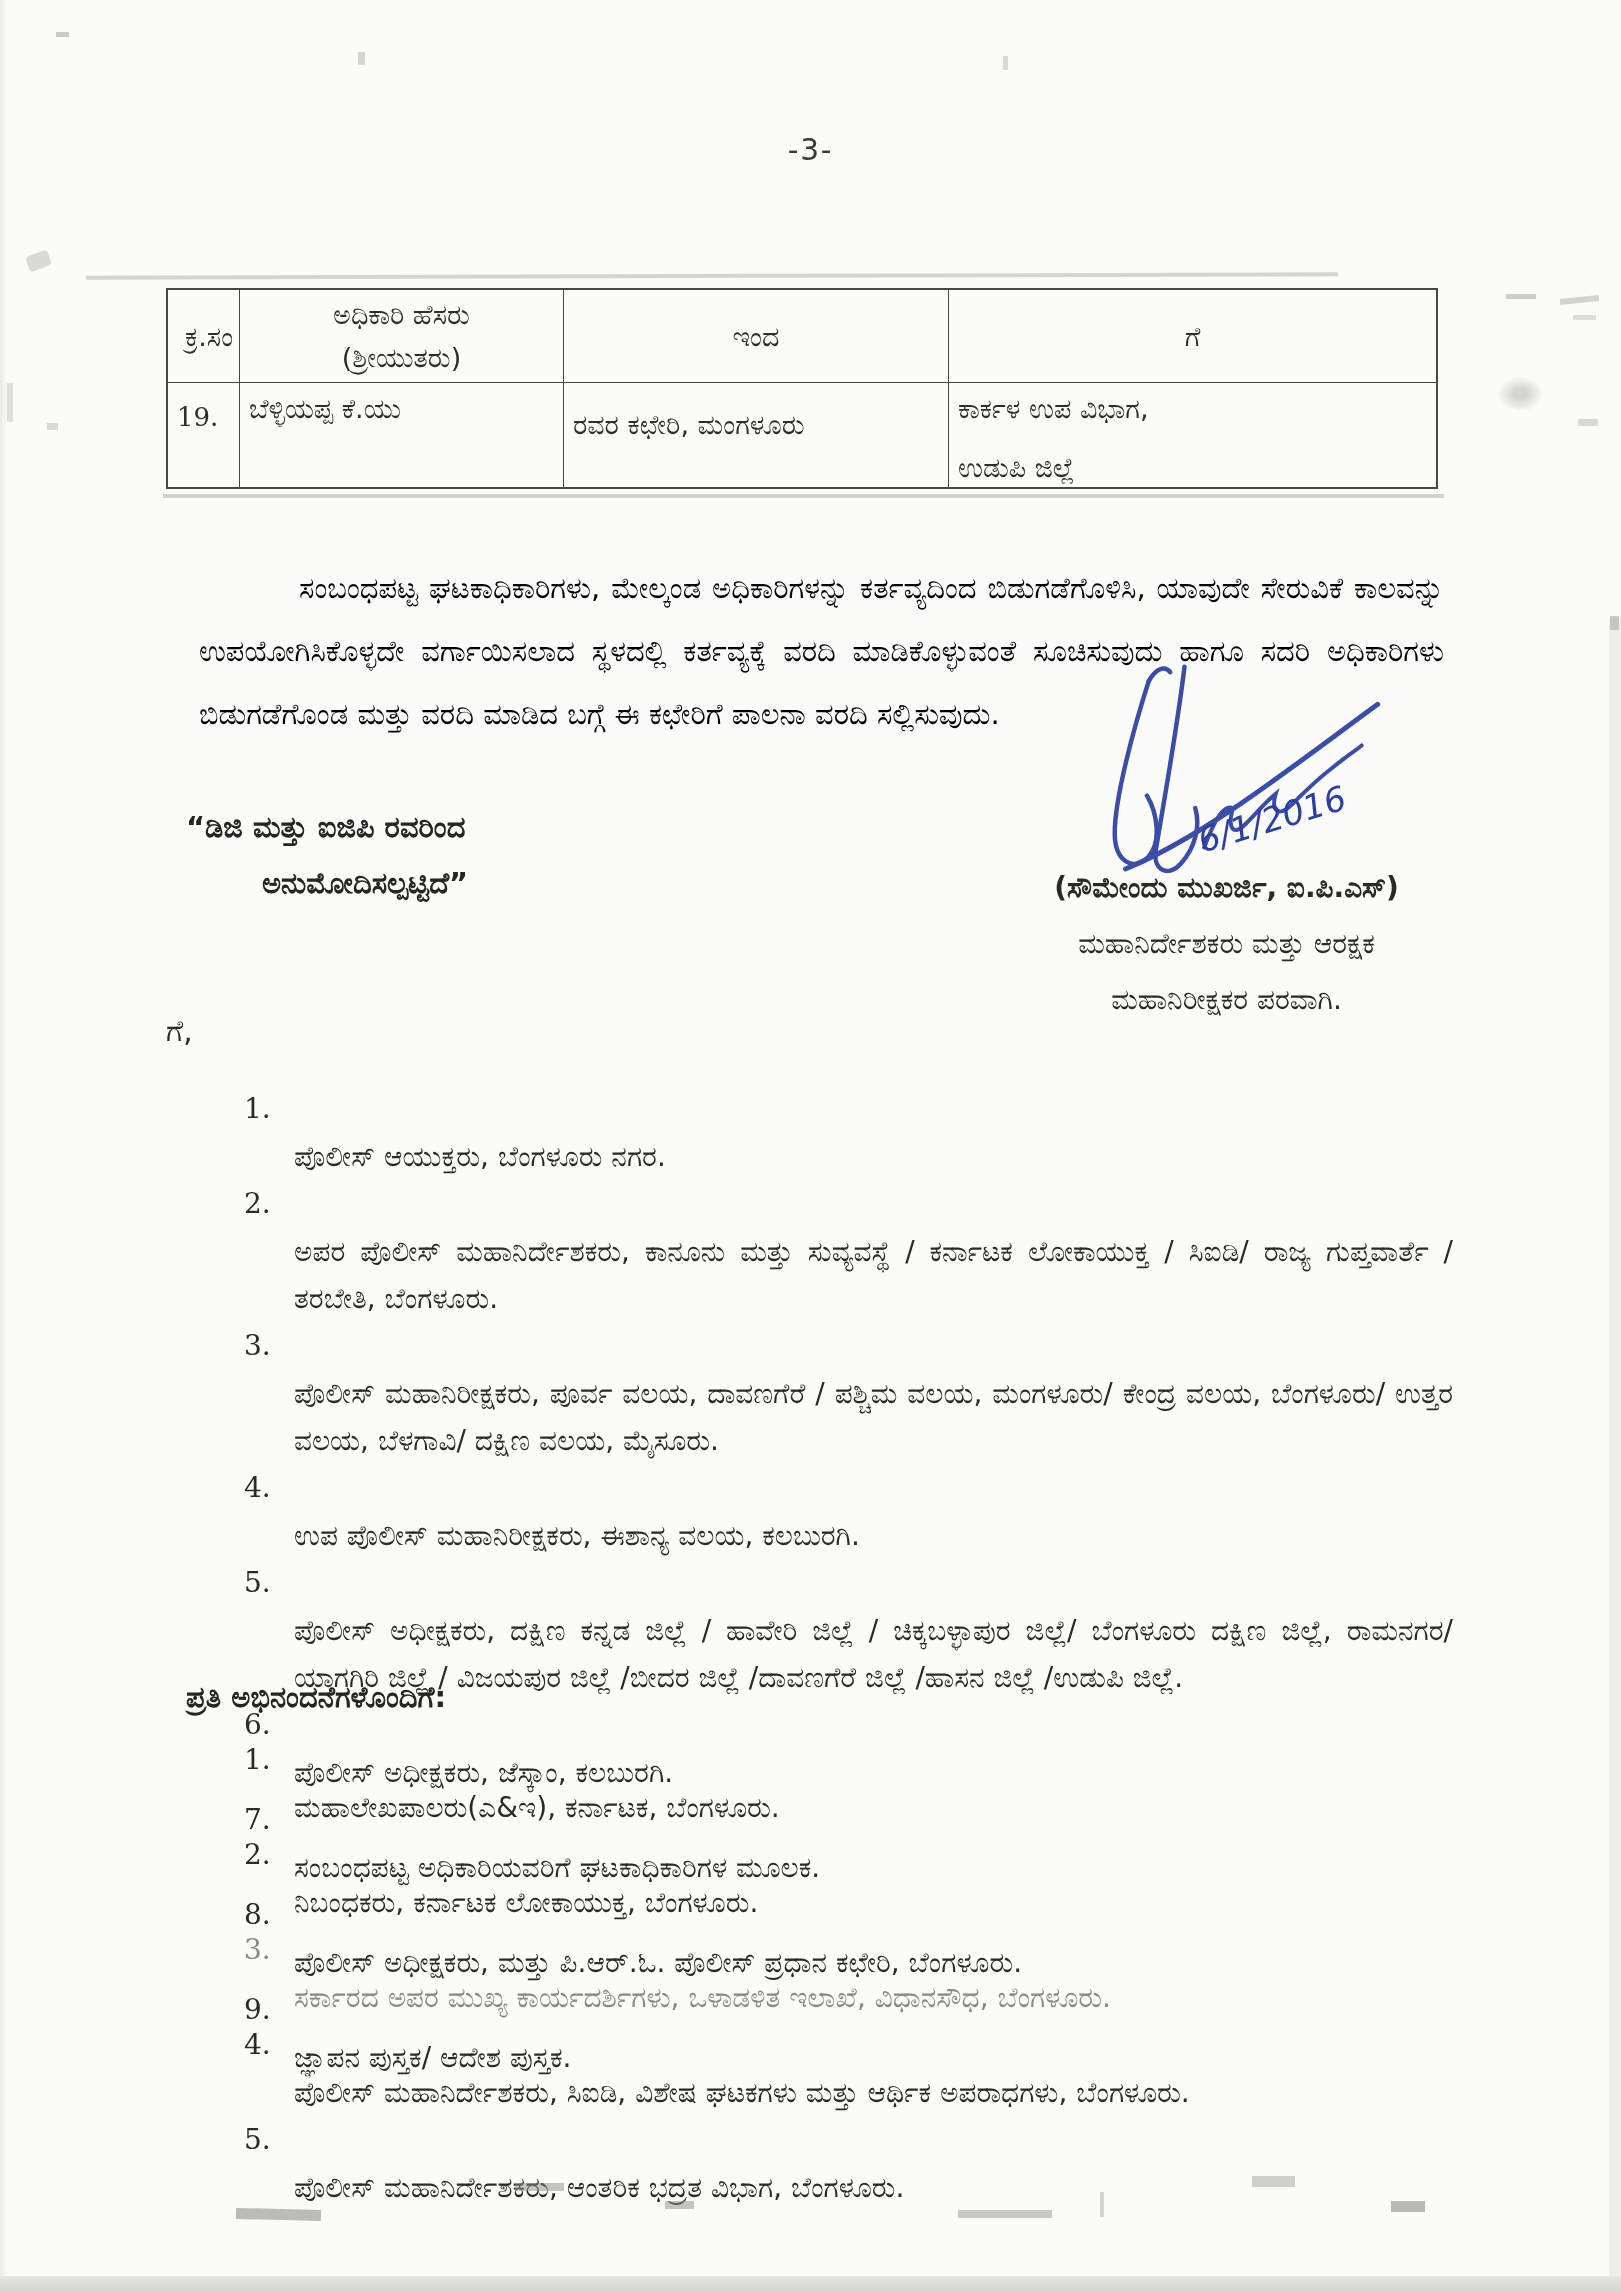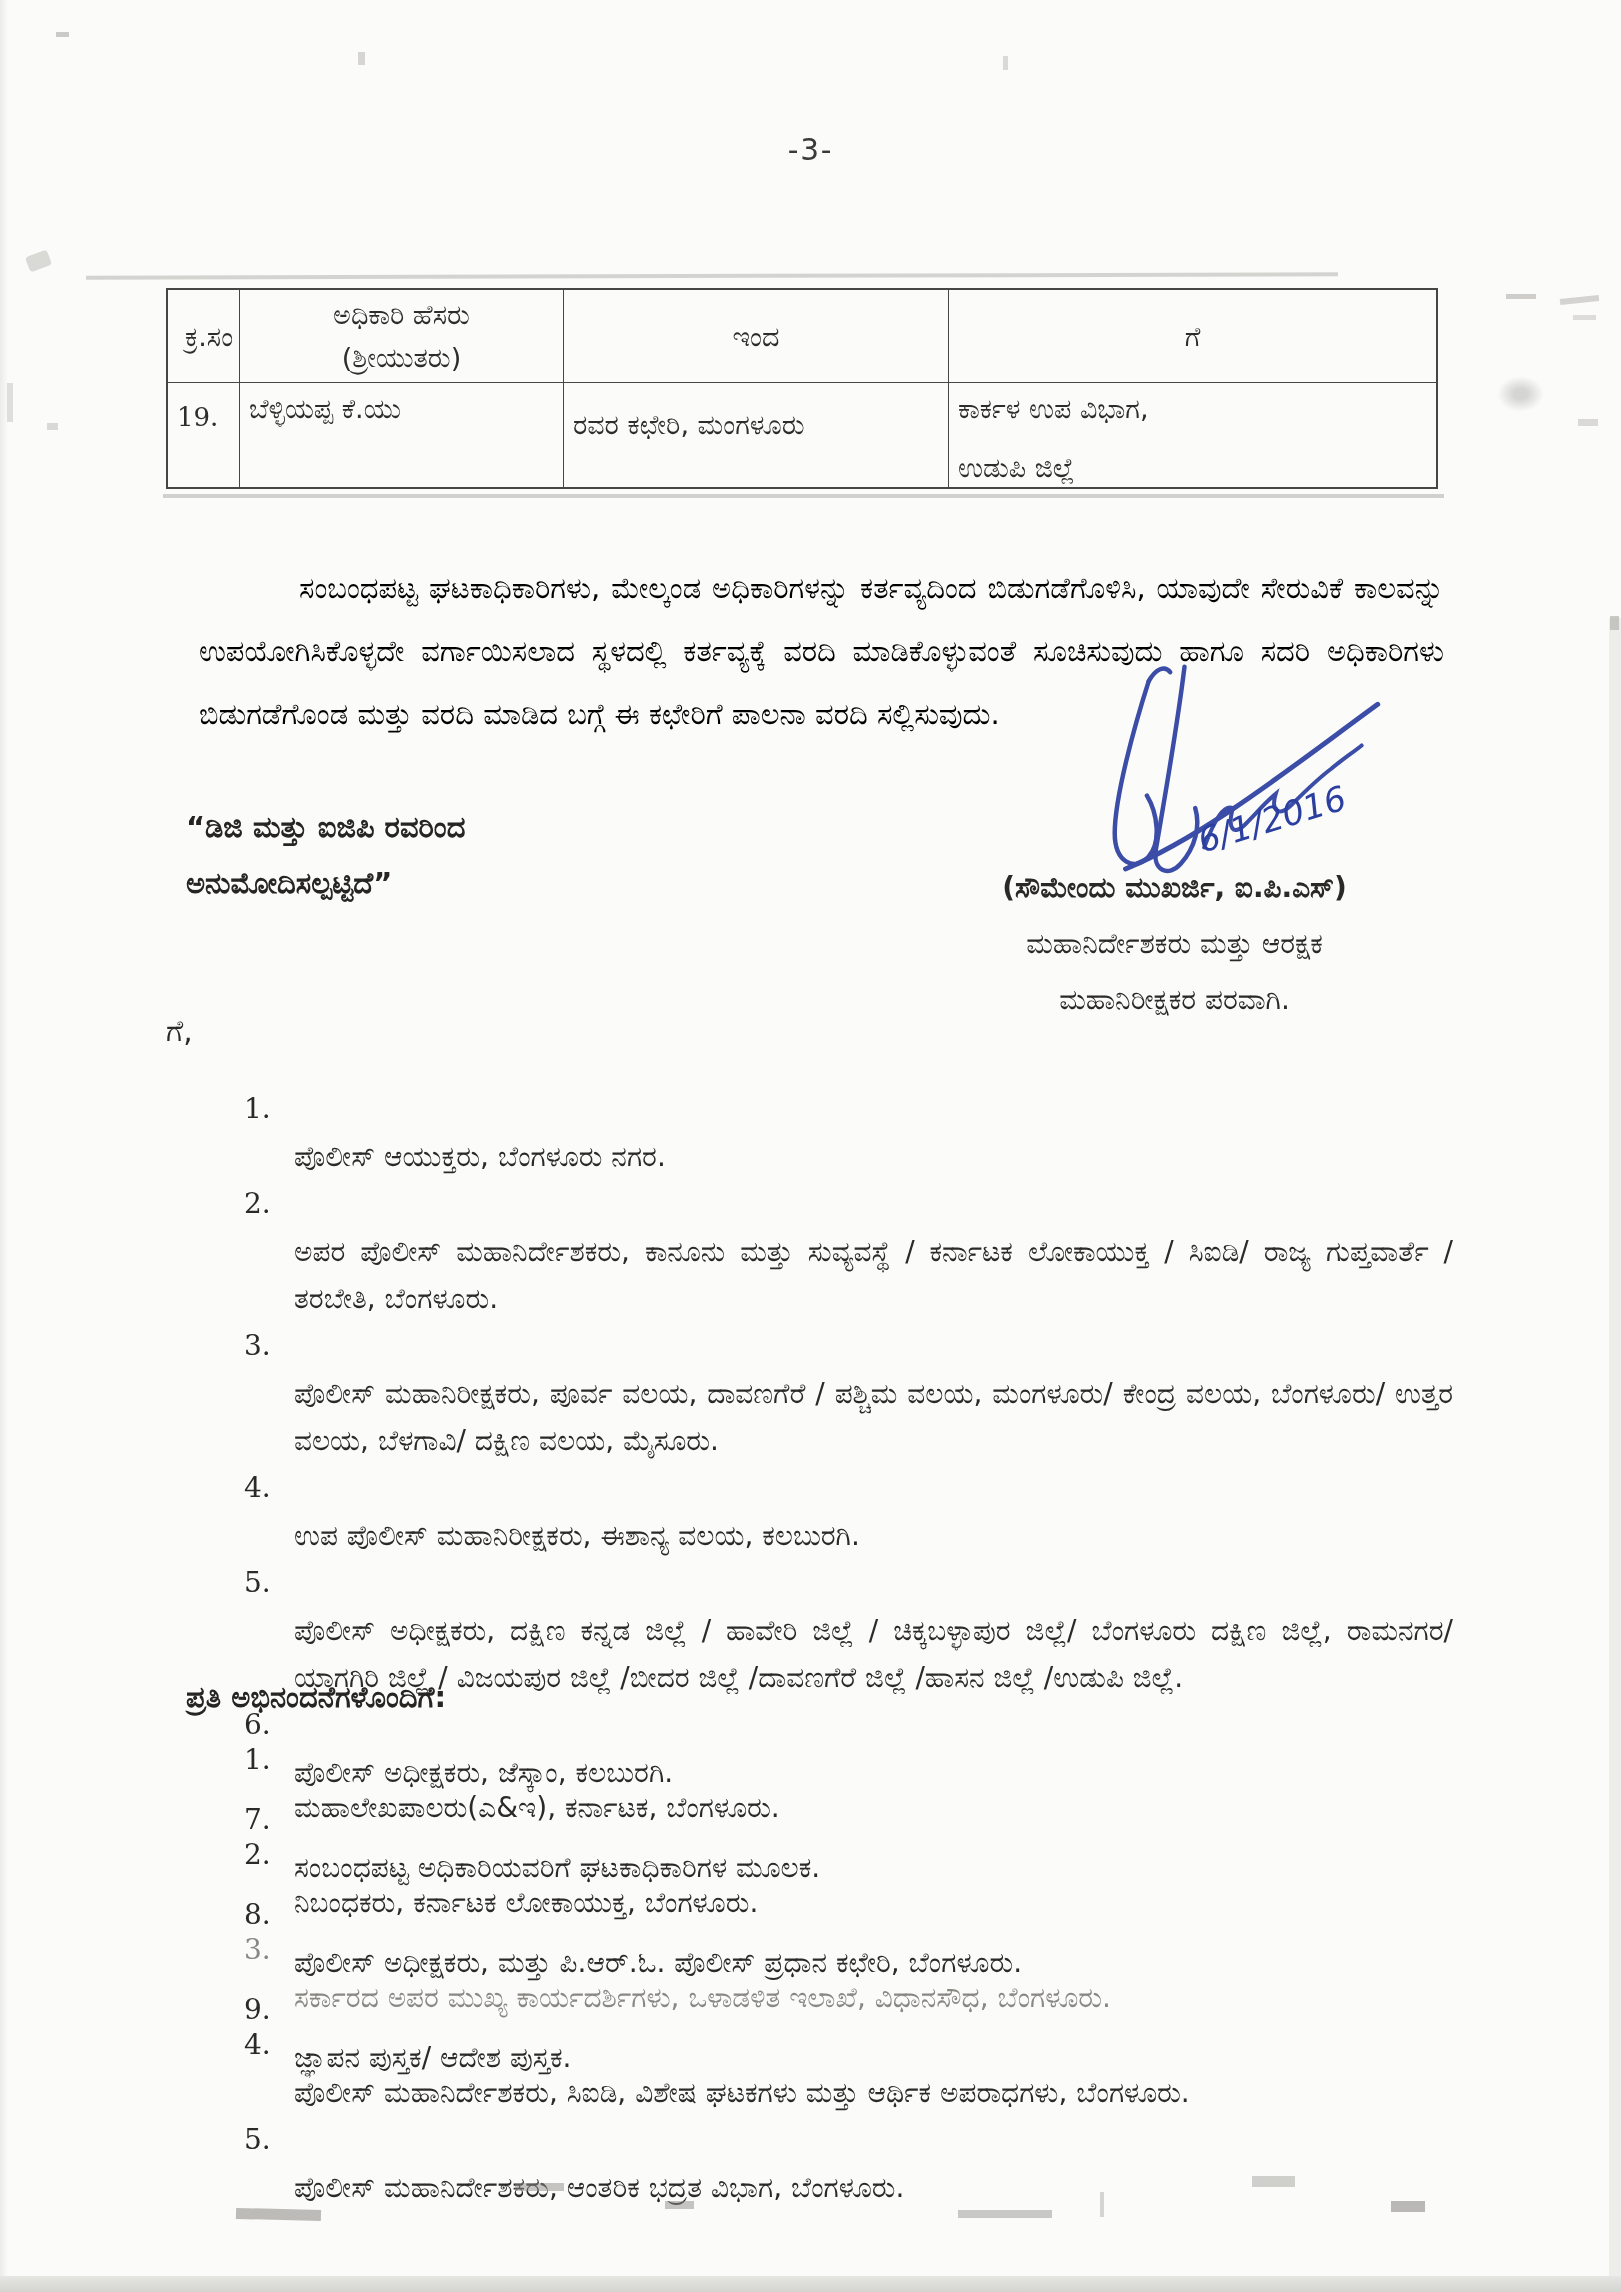--- a/index.html
+++ b/index.html
@@ -35,25 +35,25 @@
   .td.slno{padding-top:12.5px;font-size:26px;font-family:"DejaVu Serif","Liberation Serif",serif;}
   
   .para{
     left:199px;top:557px;width:1245px;
     font-size:29px;line-height:63px;
     text-align:justify;text-indent:100px;
     color:#000000;
   }
   
   .quote{left:186px;top:799px;width:421px;font-weight:bold;font-size:29px;line-height:56px;color:#262522;}
-  .quote .l2{width:358px;}
+  .quote .l2{text-align:center;width:358px;}
   
   .sig-svg{left:1070px;top:654px;}
   
-  .signatory{left:888px;top:860px;width:573px;text-align:center;font-size:28px;line-height:56px;color:#2a2927;}
+  .signatory{left:940px;top:860px;width:573px;text-align:center;font-size:28px;line-height:56px;color:#2a2927;}
   
   .to-heading{left:166px;top:1014px;font-size:29.6px;color:#2a2927;}
   .num-list{display:block;}
   .to-list{left:244px;top:1085px;width:1209px;}
   .copy-heading{left:186px;top:1680px;font-size:29px;font-weight:bold;color:#262522;}
   .copy-list{left:244px;top:1736px;width:1227px;}
   .list-item{display:flex;align-items:flex-start;}
   .to-list .list-item{font-size:28px;line-height:47px;}
   .copy-list .list-item{font-size:28px;line-height:47px;}
   .list-item .no{width:50px;flex:0 0 50px;font-family:"DejaVu Serif","Liberation Serif",serif;}

